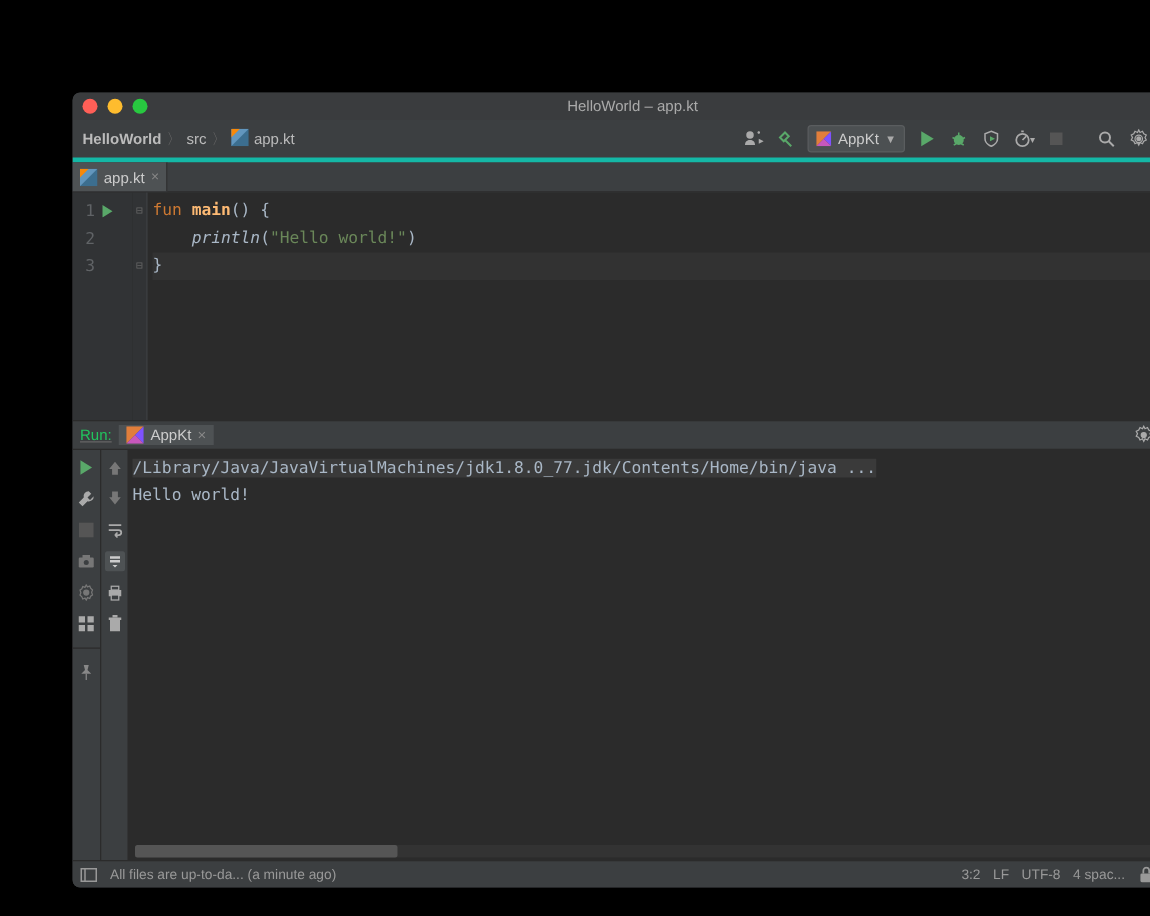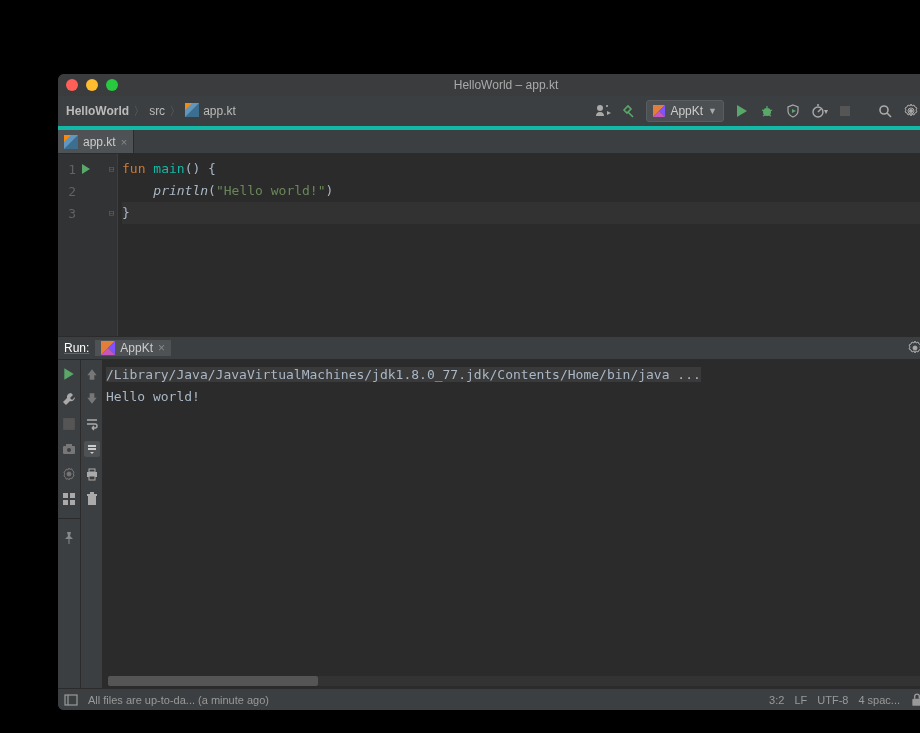--- a/index.html
+++ b/index.html
@@ -66,29 +66,29 @@
   }
   .gutter { width:48px; background:#313335; padding-top:4px; text-align:left; }
   .grow { display:flex; align-items:center; height:22px; }
   .lineno { width:20px; text-align:right; color:#606366; padding-right:2px;}
   .gutter-icon { width:16px; display:flex; justify-content:center; }
   .fold-col { width:12px; background:#313335; border-right:1px solid #3c3f41; padding-top:4px;}
   .fold-mark { height:22px; display:flex; align-items:center; justify-content:center; color:#666; font-size:9px;}
   .code { flex:1; padding:4px 0 0 4px; position:relative; }
   .cline { height:22px; line-height:22px; white-space:pre; }
   .cline.hl { background:#323232; }
-  .kw { color:#cc7832; } .fn{color:#14b8a6; font-weight:normal;} .it{color:#a9b7c6; font-style:italic;} .str{color:#6a8759;} .pl{color:#a9b7c6;}
+  .kw { color:#cc7832; } .fn{color:#fdba74; font-weight:bold;} .it{color:#a9b7c6; font-style:italic;} .str{color:#6a8759;} .pl{color:#a9b7c6;}
   .editor .check { position:absolute; right:6px; top:6px; color:#59a869; }
   .editor .scrollbar { position:absolute; right:0; top:0; bottom:0; width:10px; background:rgba(80,80,80,.3);}
   .editor .sthumb { position:absolute; right:0; top:26px; width:10px; height:46px; background:#555; border-radius:2px;}
   .run-header {
     height:24px; background:#3c3f41; border-top:1px solid #2b2b2b; border-bottom:1px solid #2b2b2b;
     display:flex; align-items:center; padding:0 6px; gap:6px; font-size:12px;
   }
-  .run-header .label { color:#ffffff; text-decoration:underline; text-decoration-color:#666;}
+  .run-header .label { color:#22c55e; text-decoration:underline; text-decoration-color:#666;}
   .rtab { background:#4e5254; padding:1px 6px; display:flex; align-items:center; gap:5px; color:#ccc;}
   .run-header .spacer{flex:1;}
   .console-wrap { display:flex; background:#2b2b2b; height:328px;border-radius:28px; }
   .con-side { width:22px; background:#3c3f41; display:flex; flex-direction:column; align-items:center; padding-top:6px; gap:9px;}
   .con-side2 { width:22px; background:#3c3f41; display:flex; flex-direction:column; align-items:center; padding-top:6px; gap:9px; border-left:1px solid #2b2b2b;}
   .side-ic { width:16px; height:16px; display:flex; align-items:center; justify-content:center; color:#aaa;}
   .side-ic svg{width:14px;height:14px;}
   .side-divider{width:100%;height:1px;background:#2b2b2b;margin:2px 0;}
   .console {
     flex:1; font-family:Menlo,Consolas,monospace; font-size:13px;

